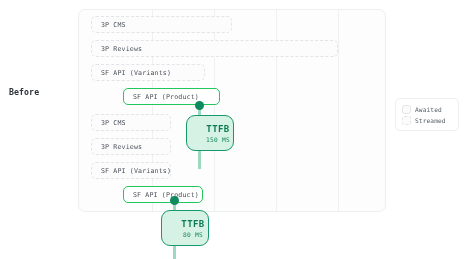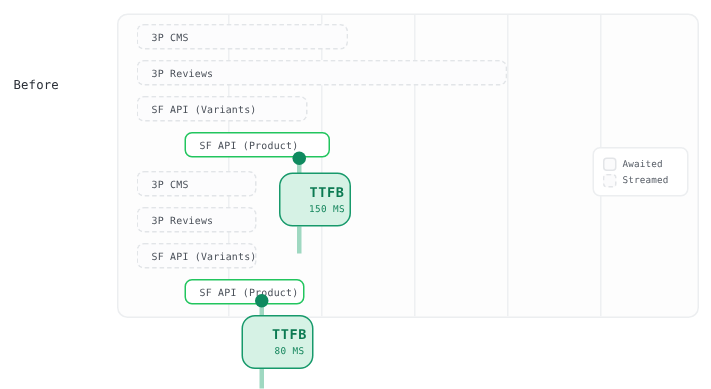--- a/index.html
+++ b/index.html
@@ -20,35 +20,36 @@
     position: absolute;
     left: 0; top: 0;
     width: 474px; height: 259px;
   }
 
   
   .row-label {
     position: absolute;
     font-family: "DejaVu Sans Mono", monospace;
     font-size: 8.2px;
-    font-weight: normal;
+    font-weight: bold;
     color: #2b3038;
     line-height: 11px;
     letter-spacing: 0.1px;
     white-space: pre-line;
+    margin-top: 36px;
   }
   #label-before { left: 9px; top: 51px; }
   #label-split  { left: 9px; top: 148px; }
 
   
   #panel {
     position: absolute;
     left: 78px;
     top: 9px;
-    width: 388px;
+    width: 308px;
     height: 203px;
     background: #fdfdfd;
     border: 1px solid #eceef0;
     border-radius: 7px;
     box-sizing: border-box;
     overflow: hidden;
   }
 
   .gridline {
     position: absolute;

